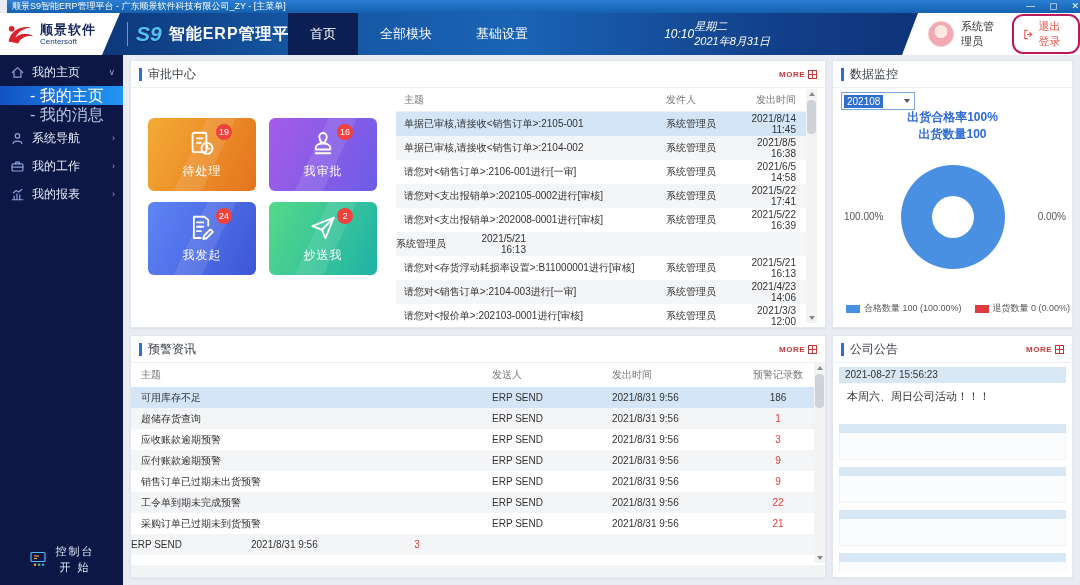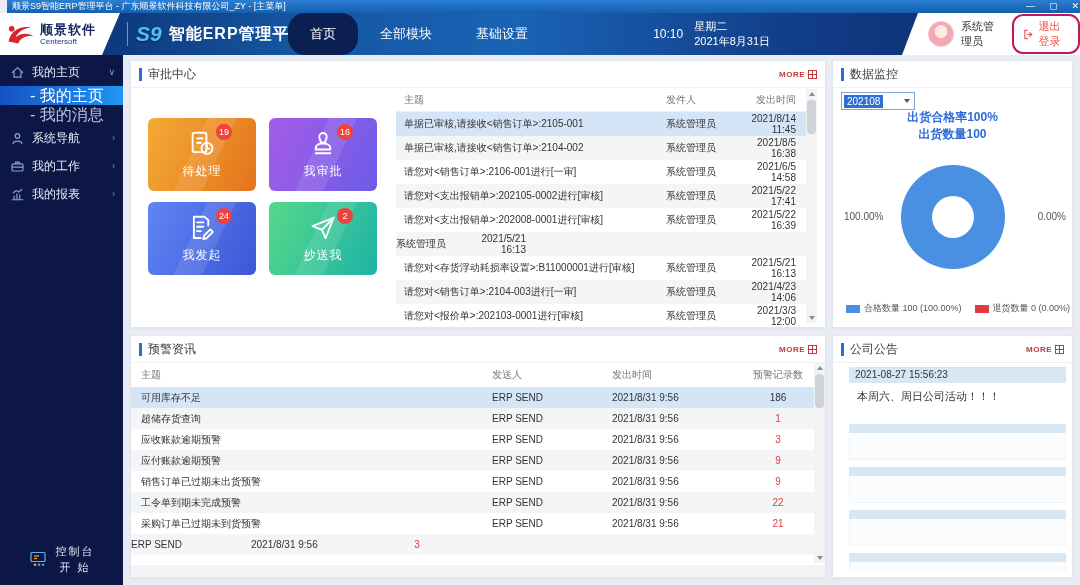--- a/index.html
+++ b/index.html
@@ -19,22 +19,22 @@
     clip-path:polygon(0 0,100% 0,85% 100%,0 100%);display:flex;align-items:center;padding-left:5px;box-sizing:border-box;}
   .brand-text{margin-left:3px;line-height:1;}
   .brand-name{font-size:13px;font-weight:bold;color:#13255c;letter-spacing:1px;}
   .brand-sub{font-size:8px;color:#1c3a7a;margin-top:2px;}
   .logo-sep{position:absolute;left:127px;top:9px;width:1px;height:24px;background:rgba(255,255,255,.45);}
   .product{position:absolute;left:136px;top:0;height:42px;display:flex;align-items:center;gap:7px;}
   .logo-mark{font-size:21px;font-weight:bold;font-style:italic;color:#53c1f5;text-shadow:0 1px 2px rgba(0,0,0,.35);}
   .product-name{font-size:16px;font-weight:bold;color:#fff;letter-spacing:1px;}
   .nav-tabs{position:absolute;left:288px;top:0;height:42px;display:flex;}
   .tab{height:42px;line-height:42px;padding:0 22px;font-size:13px;color:#fff;cursor:pointer;}
-  .tab.active{background:#0b1f52;border-radius:17px;}
-  .time-block{position:absolute;right:310px;top:0;height:42px;display:flex;align-items:center;gap:11px;color:#fff;}
+  .tab.active{background:#0b1f52;}
+  .time-block{position:absolute;right:310px;top:0;height:42px;display:flex;align-items:center;gap:0;color:#fff;font-style:italic;}
   .clock{font-size:12px;}
   .daydate{font-size:11px;line-height:15px;}
   .user-panel{position:absolute;right:0;top:0;width:178px;height:42px;background:#fff;
     clip-path:polygon(16px 0,100% 0,100% 100%,0 100%);display:flex;align-items:center;gap:7px;
     padding-left:26px;box-sizing:border-box;}
   .avatar{width:24px;height:24px;border-radius:50%;flex:0 0 24px;
     background:radial-gradient(circle at 50% 40%,#ffe9e2 0 34%,#f3a9b4 35% 100%);border:1px solid #eec2c6;}
   .username{font-size:11px;color:#333;}
   .logout-btn{display:flex;align-items:center;gap:4px;border:2px solid #be185d;color:#e8564a;
     border-radius:11px;padding:3px 9px;font-size:11px;cursor:pointer;background:#fff;margin-left:2px;}
@@ -119,21 +119,21 @@
     font-size:12px;line-height:17px;}
   .donut{position:absolute;left:68px;top:104px;width:104px;height:104px;border-radius:50%;background:#4a90e2;
     display:flex;align-items:center;justify-content:center;}
   .donut-hole{width:42px;height:42px;border-radius:50%;background:#fff;}
   .pie-label{position:absolute;top:150px;font-size:10px;color:#555;}
   .pie-label.left{left:11px;} .pie-label.right{right:6px;}
   .legend{position:absolute;left:13px;bottom:12px;display:flex;gap:13px;font-size:9px;color:#555;white-space:nowrap;}
   .lg-item{display:flex;align-items:center;gap:4px;}
   .lg-swatch{width:14px;height:8px;display:inline-block;}
   
-  .ann-list{position:absolute;left:6px;right:6px;top:31px;bottom:6px;overflow:hidden;margin-left:10px;}
+  .ann-list{position:absolute;left:6px;right:6px;top:31px;bottom:6px;overflow:hidden;}
   .ann-date{height:16px;line-height:16px;background:#d8e7f4;font-size:10px;color:#333;padding-left:6px;}
   .ann-content{min-height:26px;padding:6px 6px 2px 8px;font-size:11px;color:#333;background:#fff;}
   .ann-date.empty{height:9px;margin-top:7px;}
   .ann-content.empty{height:27px;background:#fbfcfe;border:1px solid #f1f3f7;border-top:none;box-sizing:border-box;}
 </style>
 </head>
 <body>
 
 <div class="app">
 

